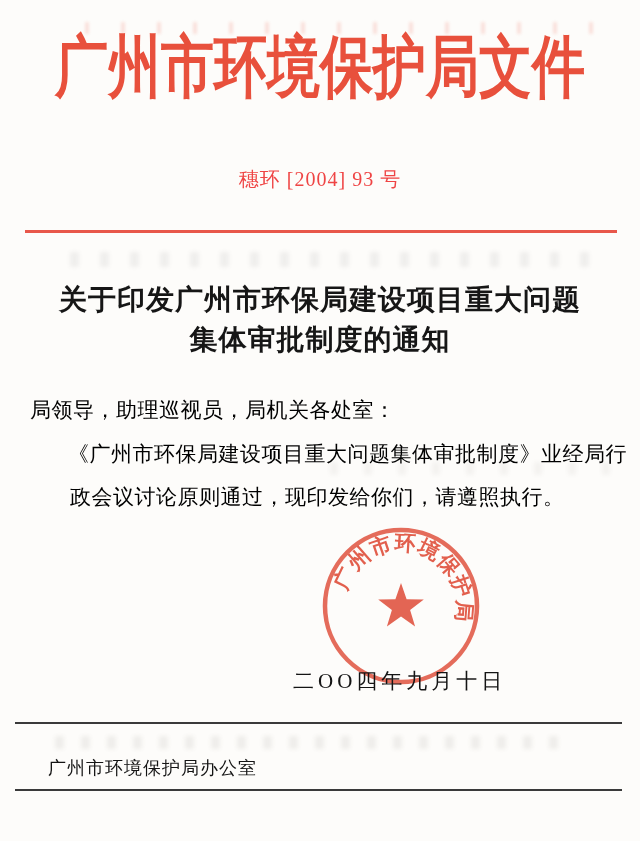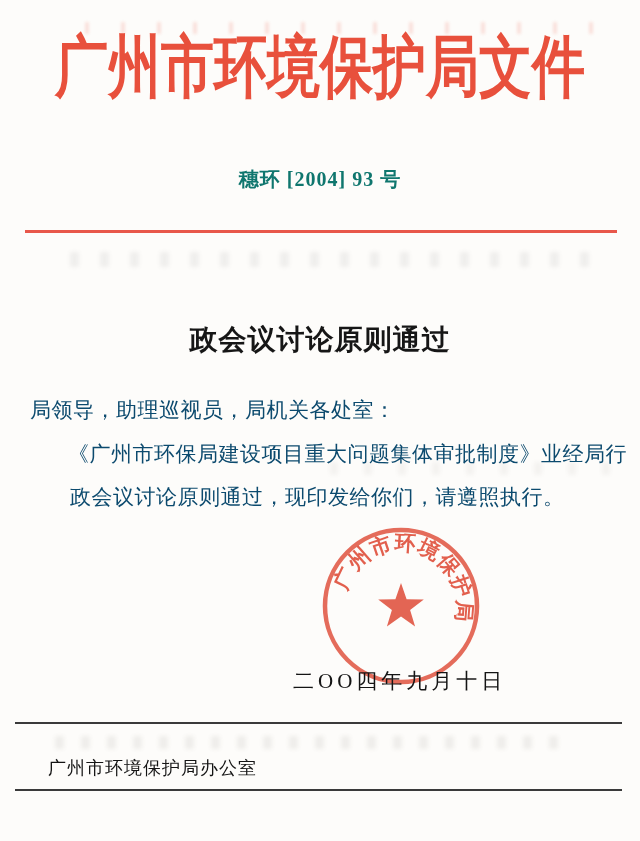--- a/index.html
+++ b/index.html
@@ -17,37 +17,37 @@
   .agency{
     position:absolute;top:22px;left:0;width:640px;height:92px;
     margin:0;text-align:center;
     color:#e8503c;
     font-size:53px;font-weight:bold;letter-spacing:0px;
     transform:scaleY(1.28);transform-origin:center top;
     white-space:nowrap;
   }
   .docno{
     position:absolute;top:166px;left:0;width:640px;
-    text-align:center;color:#0f766e;
-    font-size:20px;letter-spacing:1px;font-weight:bold;
+    text-align:center;color:#ef4444;
+    font-size:20px;letter-spacing:1px;
   }
   .red-rule{
     position:absolute;top:230px;left:25px;width:592px;height:2.5px;
     background:#e8574a;
   }
   
   .title{
     position:absolute;top:280px;left:0;width:640px;margin:0;
     text-align:center;color:#161616;
     font-size:28px;font-weight:bold;line-height:40px;letter-spacing:1px;
   }
   
   .bodyline{
     position:absolute;left:30px;width:586px;
-    color:#0c4a6e;font-size:21px;line-height:26px;
+    color:#000000;font-size:21px;line-height:26px;
     letter-spacing:0.5px;white-space:nowrap;
   }
   .line-salutation{top:397px;}
   .line-para1{top:441px;padding-left:38px;}
   .line-para2{top:484px;margin-left:40px;}
   
   .seal{
     position:absolute;left:319px;top:524px;width:164px;height:164px;
     mix-blend-mode:multiply;
     filter:blur(0.35px);
@@ -98,21 +98,21 @@
 
   <div class="ghost ghost-top"></div>
   <div class="ghost ghost-mid"></div>
   <div class="ghost ghost-body"></div>
   <div class="ghost ghost-foot"></div>
 
   <h1 class="agency">广州市环境保护局文件</h1>
   <div class="docno">穗环 [2004] 93 号</div>
   <div class="red-rule"></div>
 
-  <h2 class="title"><br><span>政会议讨论原则通过</span></h2>
+  <h2 class="title"><span>关于印发广州市环保局建设项目重大问题</span><br><span>集体审批制度的通知</span></h2>
 
   <div class="bodyline line-salutation">局领导，助理巡视员，局机关各处室：</div>
   <div class="bodyline line-para1">《广州市环保局建设项目重大问题集体审批制度》业经局行</div>
   <div class="bodyline line-para2">政会议讨论原则通过，现印发给你们，请遵照执行。</div>
 
   <svg class="seal" viewBox="0 0 164 164" xmlns="http://www.w3.org/2000/svg">
     <circle cx="82" cy="82" r="76" fill="none" stroke="rgba(223,68,47,0.78)" stroke-width="4.5"></circle>
     <polygon points="82,59 87.6,75.2 104.8,75.6 91.1,86 96.1,102.4 82,92.6 67.9,102.4 72.9,86 59.2,75.6 76.4,75.2" fill="rgba(223,68,47,0.82)"></polygon>
     <defs>
       <path id="sealArc" d="M 27.9 67.5 A 56 56 0 1 1 136.1 96.5" fill="none"></path>

